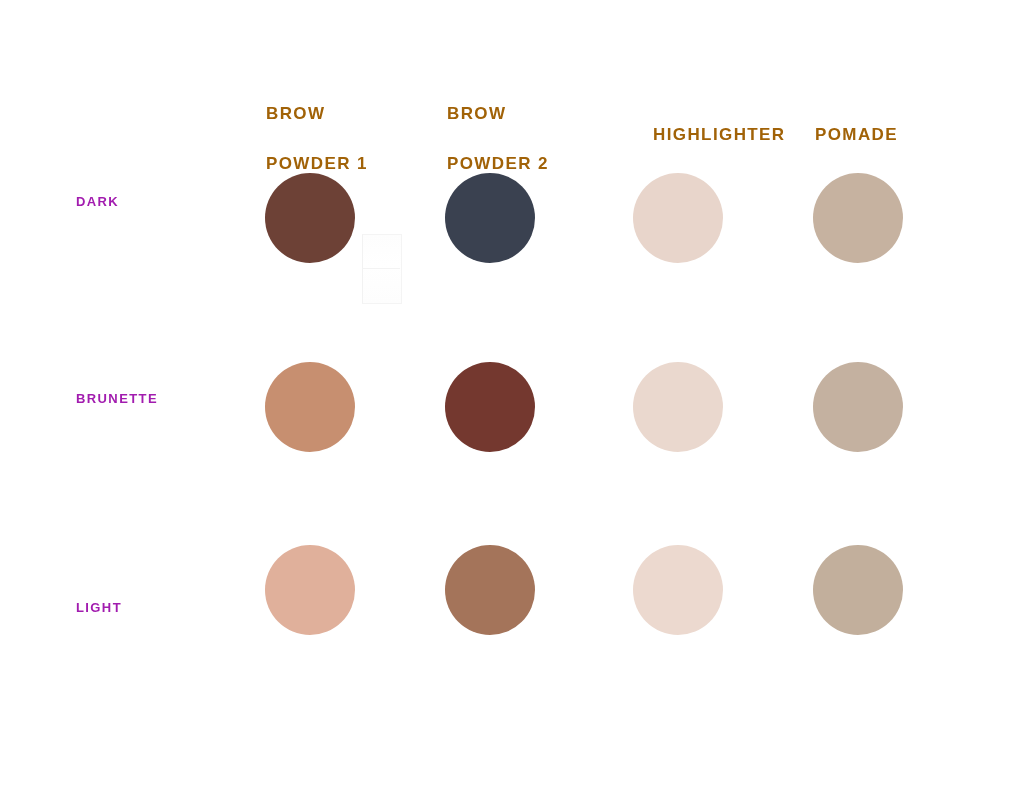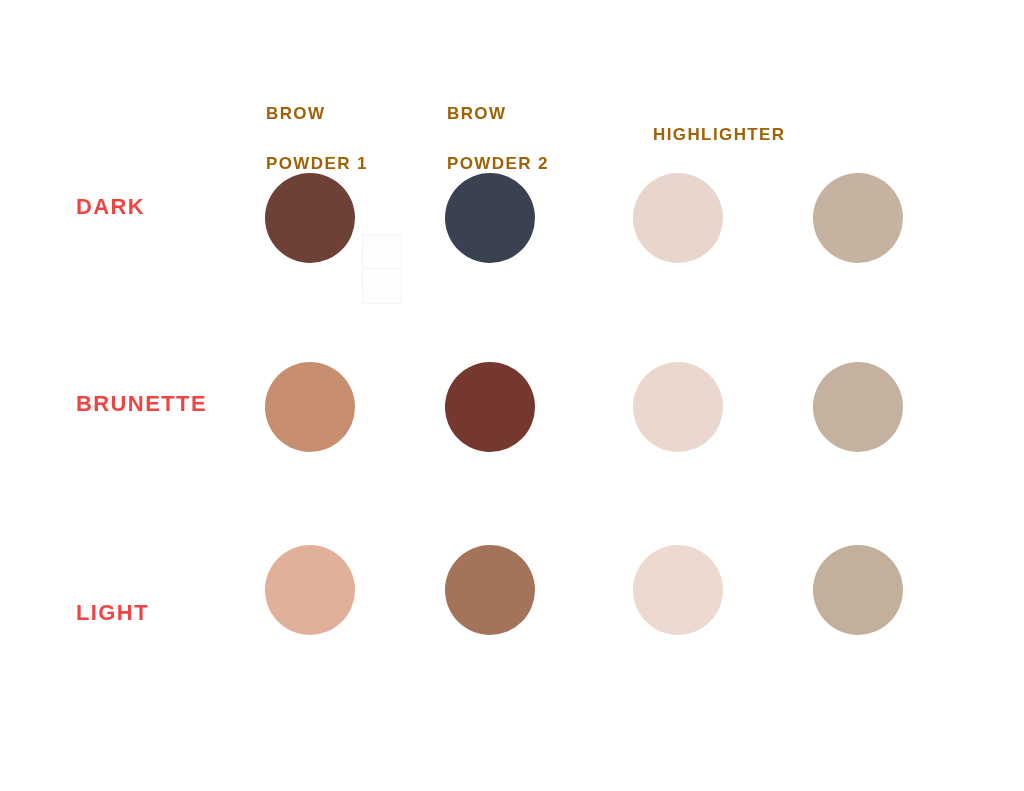--- a/index.html
+++ b/index.html
@@ -60,23 +60,23 @@
 
   .ch0 { left: 266px; top: 76px; text-align: left; }
   .ch1 { left: 447px; top: 76px; text-align: left; }
   .ch2 { left: 634px; top: 97px; text-align: left; margin-left: 19px; }
   .ch3 { left: 815px; top: 97px; text-align: left; }
 
   
   .row-label {
     position: absolute;
     left: 76px;
-    color: #ef4444;
+    color: #a21caf;
     font-weight: bold;
-    font-size: 22px;
+    font-size: 13px;
     letter-spacing: 1.4px;
     text-transform: uppercase;
     white-space: nowrap;
   }
   .rl0 { top: 194px; }
   .rl1 { top: 391px; }
   .rl2 { top: 576px; margin-top: 24px; }
 
   
   .swatch {
@@ -109,20 +109,23 @@
     <span class="hl">BROW</span>
     <span class="hl">POWDER 1</span>
   </div>
   <div class="col-header ch1">
     <span class="hl">BROW</span>
     <span class="hl">POWDER 2</span>
   </div>
   <div class="col-header ch2">
     <span class="hl">HIGHLIGHTER</span>
   </div>
+  <div class="col-header ch3">
+    <span class="hl">POMADE</span>
+  </div>
 
   <div class="row-label rl0">DARK</div>
   <div class="row-label rl1">BRUNETTE</div>
   <div class="row-label rl2">LIGHT</div>
 
   <div class="swatch cx0 ry0" style="background-color: rgb(109, 65, 54);"></div>
   <div class="swatch cx1 ry0" style="background-color: rgb(58, 65, 80);"></div>
   <div class="swatch cx2 ry0" style="background-color: rgb(232, 213, 203);"></div>
   <div class="swatch cx3 ry0" style="background-color: rgb(198, 178, 160);"></div>
 

